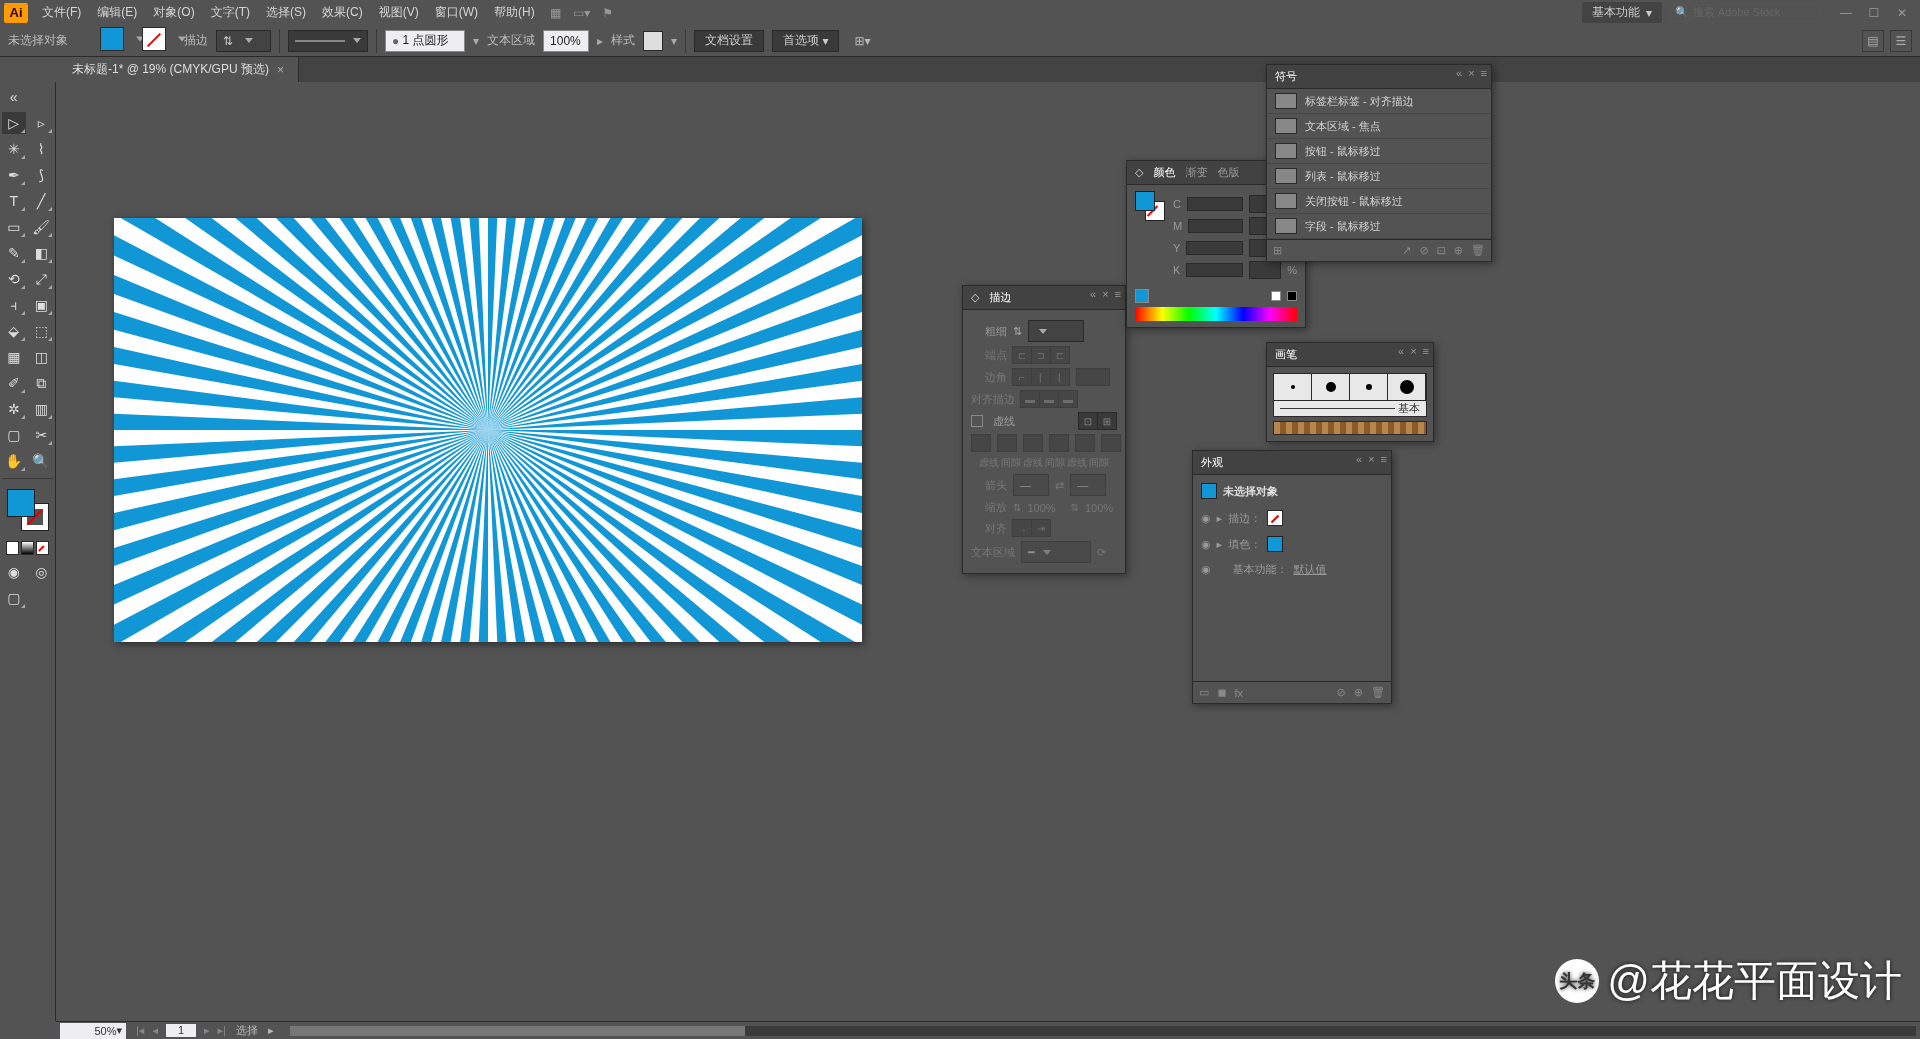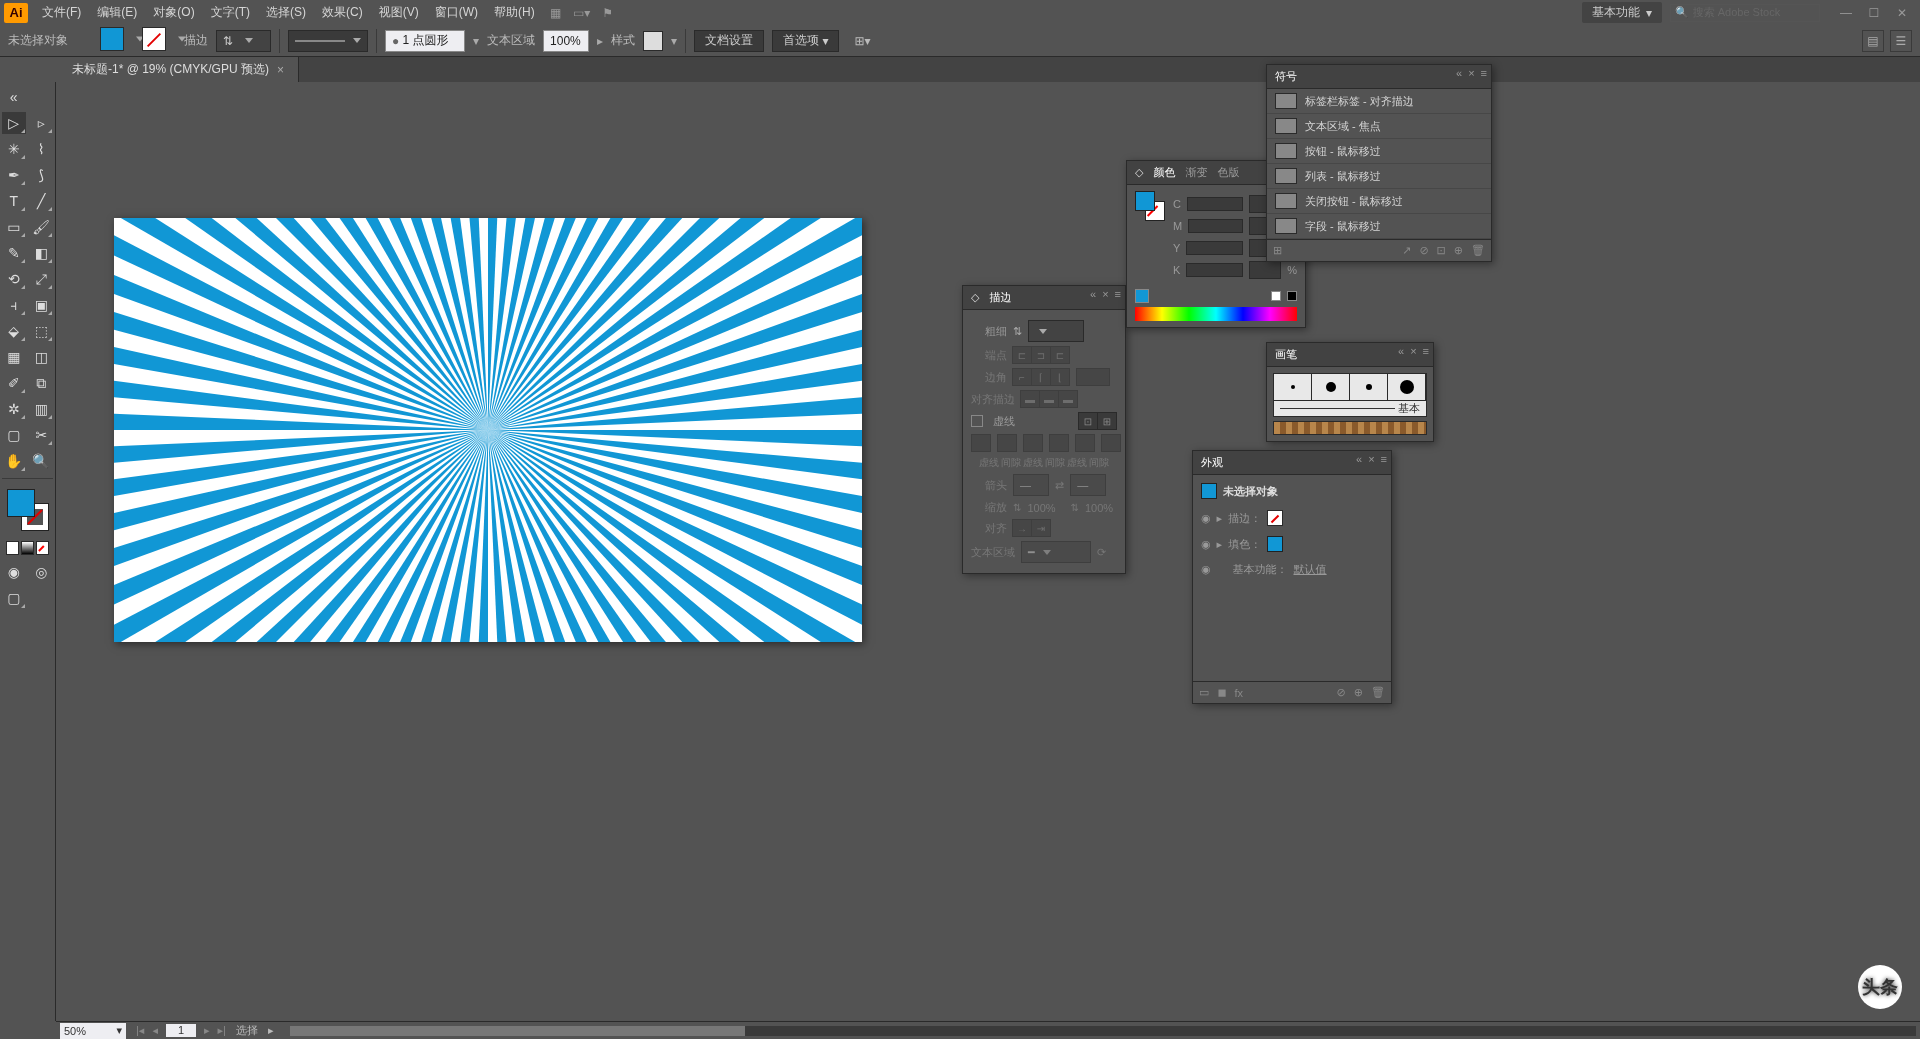--- a/index.html
+++ b/index.html
@@ -68,21 +68,21 @@
 .panel .pf .sp{flex:1}
 .slider{flex:1;height:14px;background:#3a3a3a;border:1px solid #2a2a2a;position:relative}
 .spectrum{height:14px;width:100%;background:linear-gradient(90deg,#ff0000,#ffff00,#00ff00,#00ffff,#0000ff,#ff00ff,#ff0000)}
 .symrow{display:flex;align-items:center;gap:8px;padding:4px 8px;border-bottom:1px solid #474747}
 .symrow .thumb{width:22px;height:16px;background:#888;border:1px solid #2a2a2a}
 .brushstrip{display:flex;height:28px;border:1px solid #2a2a2a}
 .brushstrip div{flex:1;border-right:1px solid #2a2a2a;display:flex;align-items:center;justify-content:center;background:#e8e8e8}
 .brushstrip div .dot{width:10px;height:10px;background:#000;border-radius:50%}
 
 .status{position:absolute;left:56px;right:0;bottom:0;height:18px;background:#535353;display:flex;align-items:center;gap:10px;color:#bbb;font-size:11px;padding:0 4px;border-top:1px solid #2a2a2a}
-.status .zoom{width:66px;height:16px;background:#eeeef2;color:#333;padding:0 4px;display:flex;align-items:center;justify-content:space-between}
+.status .zoom{width:66px;height:16px;background:#eeeef2;color:#333;padding:0 4px;display:flex;align-items:center;justify-content:flex-end}
 .status .nav{display:flex;gap:8px;color:#888}
 .watermark{position:absolute;right:18px;bottom:30px;font-size:42px;color:#fff;text-shadow:0 0 4px rgba(0,0,0,.8);font-weight:500;display:flex;align-items:center;gap:8px}
 .watermark .tlogo{width:44px;height:44px;border-radius:50%;background:#fff;color:#333;display:flex;align-items:center;justify-content:center;font-size:18px;font-weight:bold}
 svg.sunburst{width:100%;height:100%;display:block}
 .minitool{width:30px;height:22px;display:flex;align-items:center;justify-content:center;color:#bbb}
 .chk{width:12px;height:12px;border:1px solid #888;display:inline-block;margin-right:4px}
 </style>
 </head>
 <body>
 
@@ -605,13 +605,14 @@
     </div>
   <span>选择</span>
     <span>▸</span>
   <div style="flex:1;height:10px;background:#3a3a3a;margin-left:6px">
       <div style="width:28%;height:100%;background:#777"></div>
     </div>
 </div>
 
 <div class="watermark">
   <div class="tlogo">头条</div>
+  <span>@花花平面设计</span>
 </div>
 
 </body></html>

